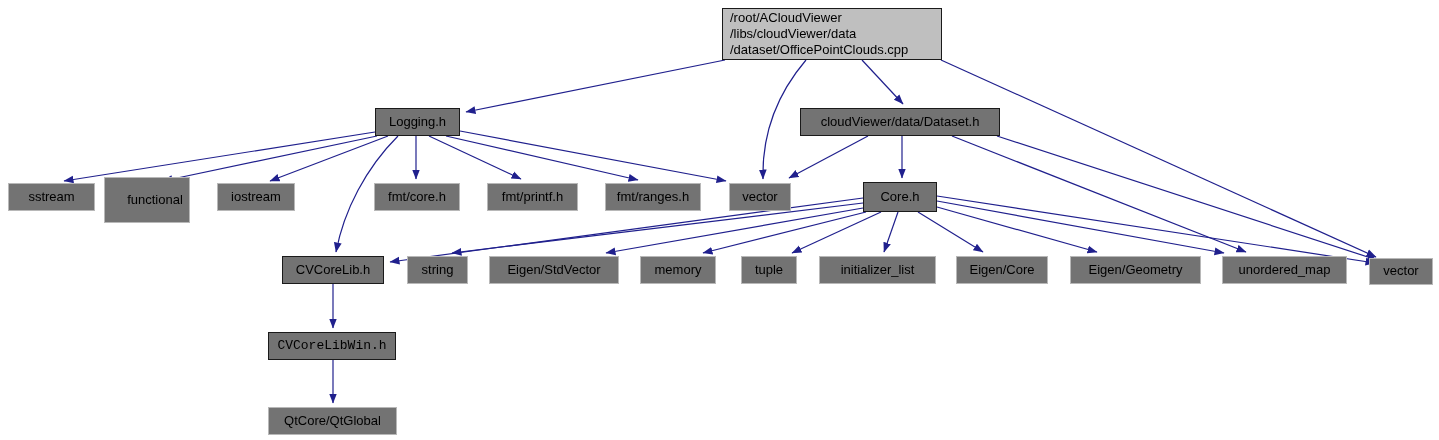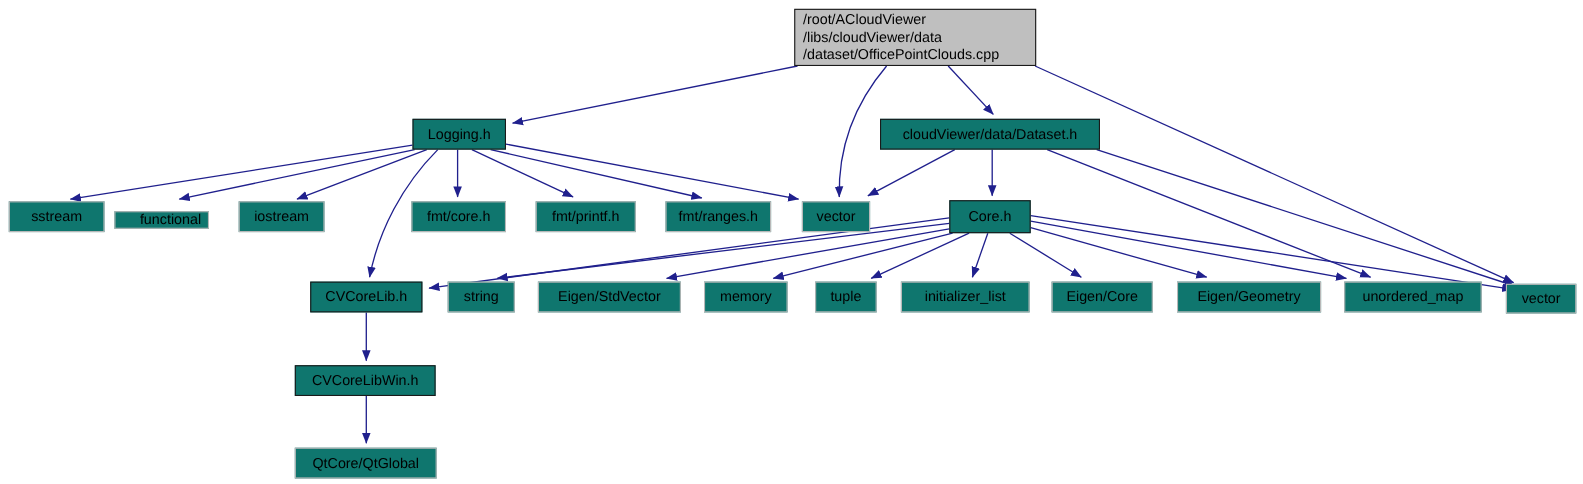--- a/index.html
+++ b/index.html
@@ -8,21 +8,21 @@
     width:1439px;height:440px;
     background:#ffffff;
     font-family:"Liberation Sans","DejaVu Sans",sans-serif;
     overflow:hidden;
   }
   #edge-layer{position:absolute;left:0;top:0;width:1439px;height:440px;}
   .node{
     position:absolute;
     box-sizing:border-box;
     display:flex;align-items:center;justify-content:center;
-    background:#0f766e;
+    background:#737373;
     font-size:13px;color:#000000;
     white-space:pre-line;
     line-height:1.25;
     z-index:2;
   }
   .node.leaf{border:1px solid #b8b8b8;}
   .node.doc{border:1.5px solid #1a1a1a;}
   .node.current{
     background:#bfbfbf;
     border:1.5px solid #1a1a1a;
@@ -73,33 +73,33 @@
         <path d="M 333 360 L 333 403" class="edge-path" stroke="#20208d" marker-end="url(#arrowhead)"></path>
       </g>
   </svg>
   <div id="node-layer">
       <div class="node current" style="left: 722px; top: 8px; width: 220px; height: 52px;">/root/ACloudViewer
 /libs/cloudViewer/data
 /dataset/OfficePointClouds.cpp</div>
       <div class="node doc" style="left: 375px; top: 108px; width: 85px; height: 28px;">Logging.h</div>
       <div class="node doc" style="left: 800px; top: 108px; width: 200px; height: 28px;">cloudViewer/data/Dataset.h</div>
       <div class="node leaf" style="left: 8px; top: 183px; width: 87px; height: 28px;">sstream</div>
-      <div class="node leaf" style="left: 104px; top: 192px; width: 86px; height: 16px; padding-left: 16px;">functional</div>
+      <div class="node leaf" style="left: 104px; top: 177px; width: 86px; height: 46px; padding-left: 16px;">functional</div>
       <div class="node leaf" style="left: 217px; top: 183px; width: 78px; height: 28px;">iostream</div>
       <div class="node leaf" style="left: 374px; top: 183px; width: 86px; height: 28px;">fmt/core.h</div>
       <div class="node leaf" style="left: 487px; top: 183px; width: 91px; height: 28px;">fmt/printf.h</div>
       <div class="node leaf" style="left: 605px; top: 183px; width: 96px; height: 28px;">fmt/ranges.h</div>
       <div class="node leaf" style="left: 729px; top: 183px; width: 62px; height: 28px;">vector</div>
       <div class="node doc" style="left: 863px; top: 182px; width: 74px; height: 30px;">Core.h</div>
       <div class="node doc" style="left: 282px; top: 256px; width: 102px; height: 28px;">CVCoreLib.h</div>
       <div class="node leaf" style="left: 407px; top: 256px; width: 61px; height: 28px;">string</div>
       <div class="node leaf" style="left: 489px; top: 256px; width: 130px; height: 28px;">Eigen/StdVector</div>
       <div class="node leaf" style="left: 640px; top: 256px; width: 76px; height: 28px;">memory</div>
       <div class="node leaf" style="left: 741px; top: 256px; width: 56px; height: 28px;">tuple</div>
       <div class="node leaf" style="left: 819px; top: 256px; width: 117px; height: 28px;">initializer_list</div>
       <div class="node leaf" style="left: 956px; top: 256px; width: 92px; height: 28px;">Eigen/Core</div>
       <div class="node leaf" style="left: 1070px; top: 256px; width: 131px; height: 28px;">Eigen/Geometry</div>
       <div class="node leaf" style="left: 1222px; top: 256px; width: 125px; height: 28px;">unordered_map</div>
       <div class="node leaf" style="left: 1369px; top: 258px; width: 64px; height: 27px;">vector</div>
-      <div class="node doc" style="left: 268px; top: 332px; width: 128px; height: 28px;">CVCoreLibWin.h</div>
+      <div class="node doc" style="left: 268px; top: 332px; width: 128px; height: 28px; font-family: Liberation Mono, monospace;">CVCoreLibWin.h</div>
       <div class="node leaf" style="left: 268px; top: 407px; width: 129px; height: 28px;">QtCore/QtGlobal</div>
     </div>
 </div>
 
 </body></html>

